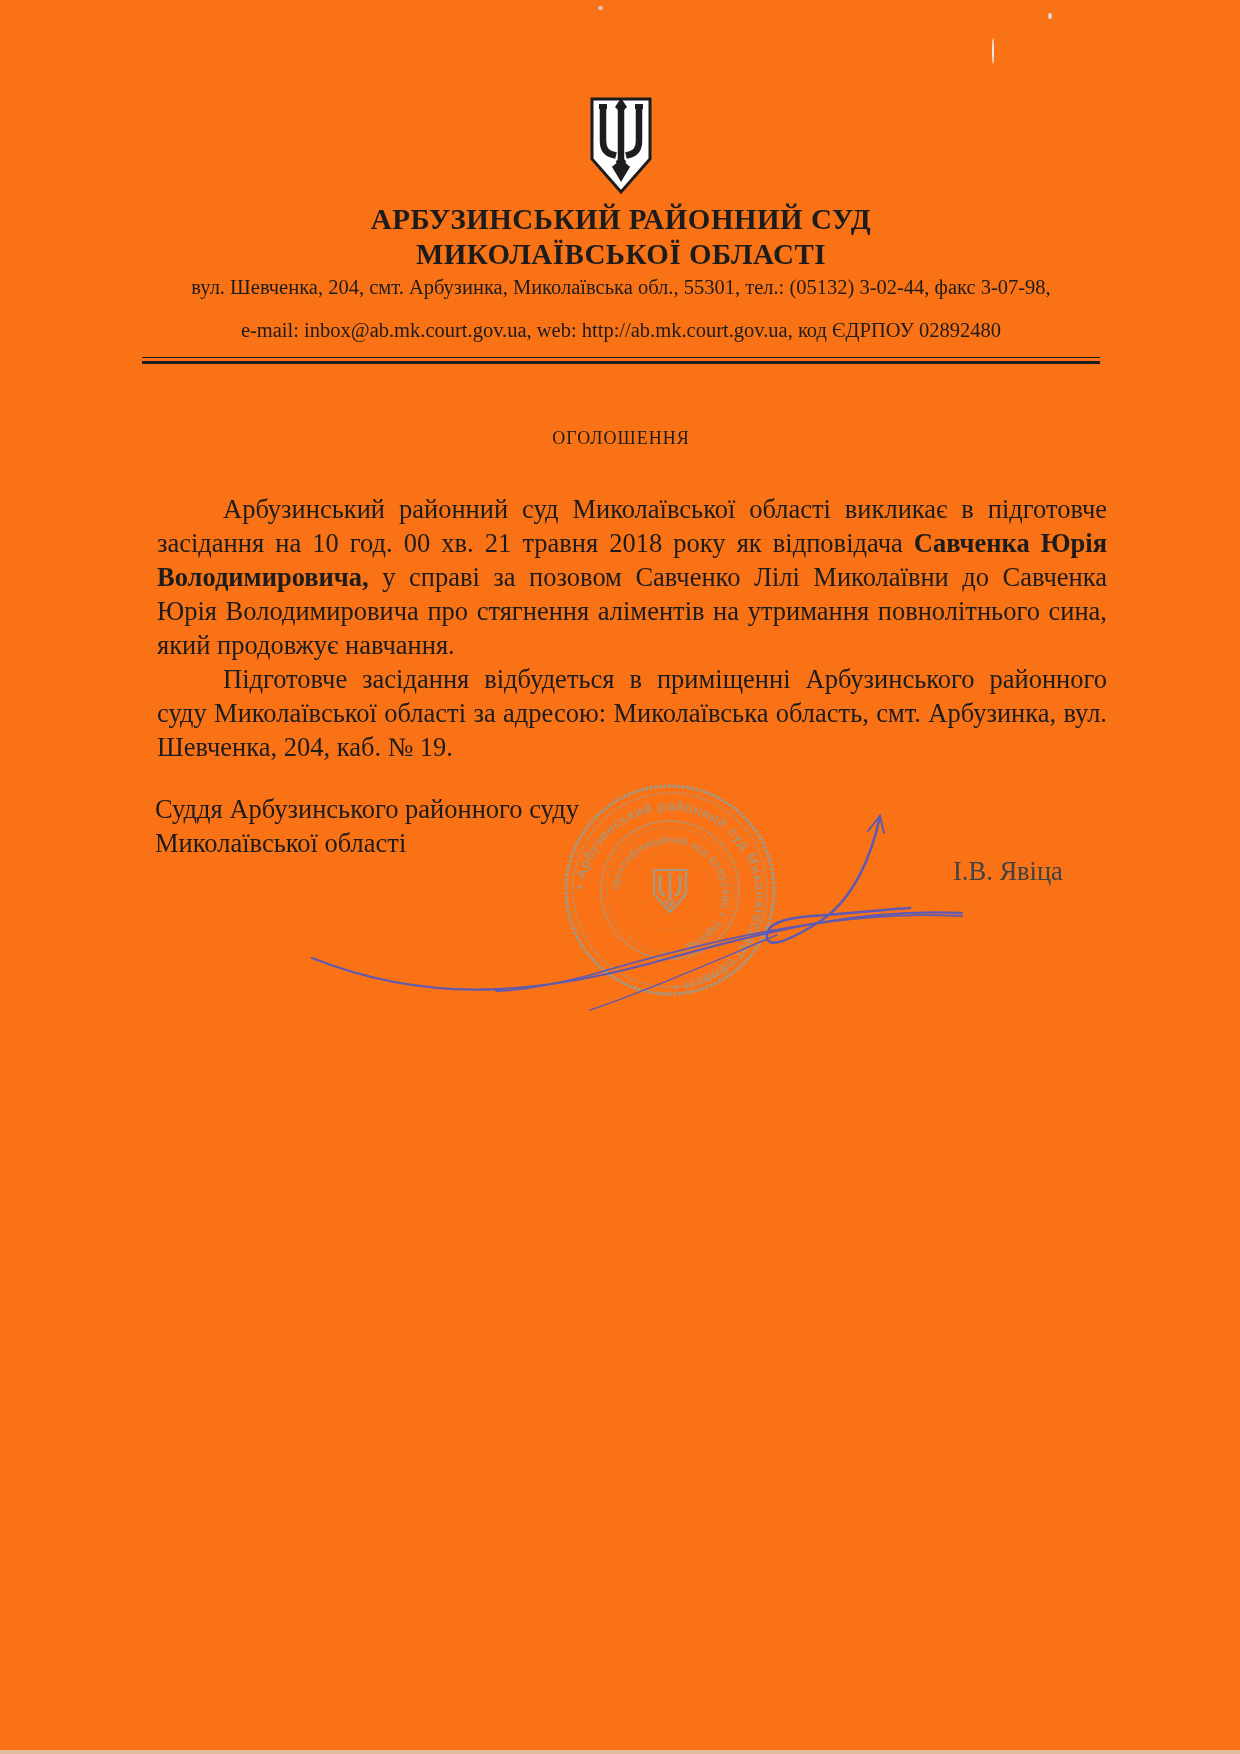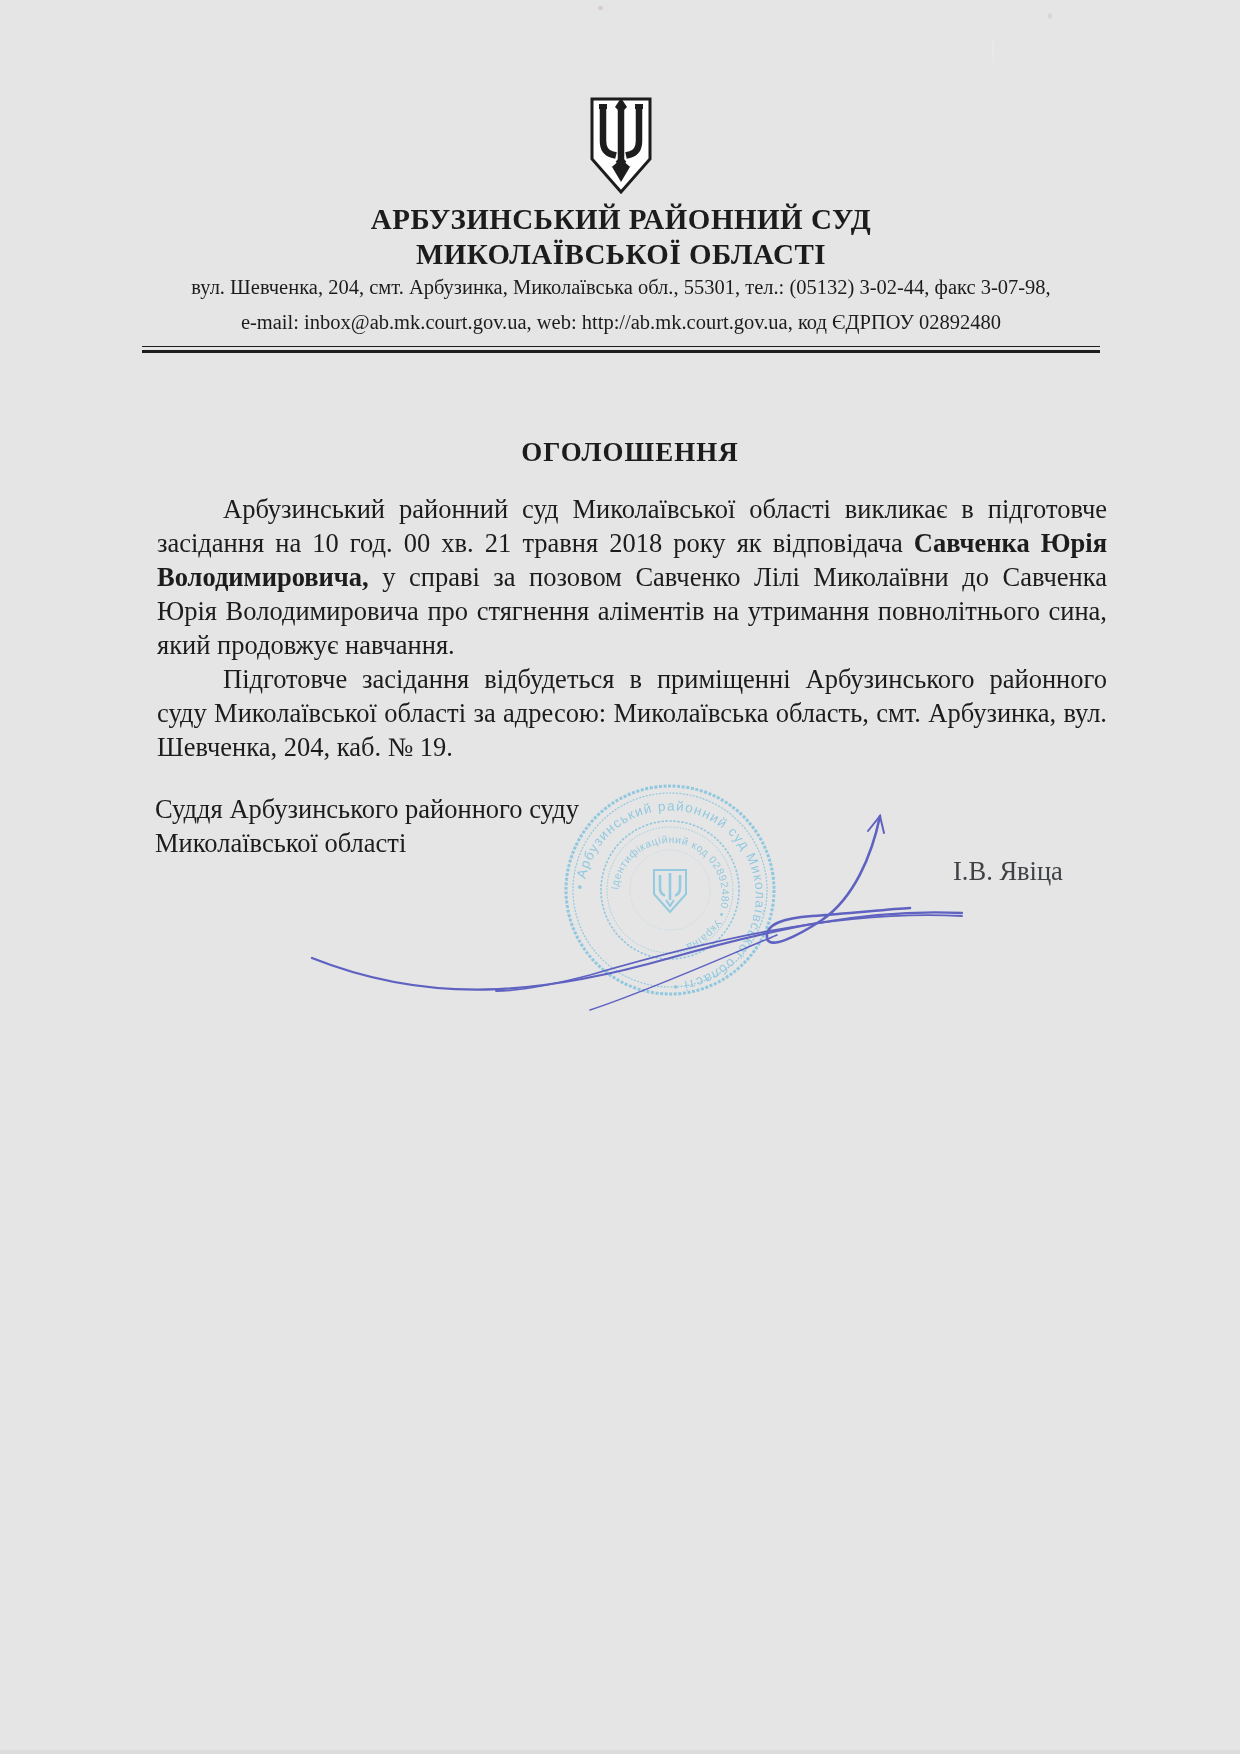--- a/index.html
+++ b/index.html
@@ -1,20 +1,20 @@
 <!DOCTYPE html>
 <html lang="uk"><head>
 <meta charset="utf-8">
 <style>
   html,body{margin:0;padding:0;background:#9a9a9a;}
   .page{
     position:relative;
     width:1240px;height:1754px;
     margin:0 auto;
-    background:#e5e5e5;
+    background:#f97316;
     font-family:"Liberation Serif","DejaVu Serif",serif;
     color:#1c1c1c;
     overflow:hidden;
   }
   
   .header{
     position:absolute;top:96px;left:142px;width:958px;
     text-align:center;
   }
   .emblem{display:block;margin:0 auto 6px auto;}
@@ -23,32 +23,32 @@
     line-height:35px;margin:0;
   }
   .court-line2{
     font-size:29px;font-weight:bold;letter-spacing:.5px;
     line-height:35px;margin:0;
   }
   .addr{
     font-size:20.5px;line-height:31px;margin:0 0 0 0;white-space:nowrap;
   }
   .contact{
-    font-size:20.5px;line-height:30px;margin:4px;white-space:nowrap;
+    font-size:20.5px;line-height:30px;margin:12px;white-space:nowrap;
   }
   .rule{
     margin-top:9px;height:3px;
     border-top:1.5px solid #1e1e1e;
     border-bottom:3.5px solid #1e1e1e;
   }
   
   .doc-title{
     position:absolute;top:428px;left:142px;width:958px;
-    text-align:center;font-size:27px;font-weight:bold;
-    letter-spacing:1px;margin:9px;
+    text-align:center;font-size:18px;font-weight:normal;
+    letter-spacing:1px;margin:0;
   }
   
   .body-text{
     position:absolute;top:492px;left:157px;width:950px;
     font-size:26.5px;line-height:34px;text-align:justify;
   }
   .body-text p{margin:0;text-indent:66px;}
   .respondent{font-weight:bold;}
   
   .sig-title{

